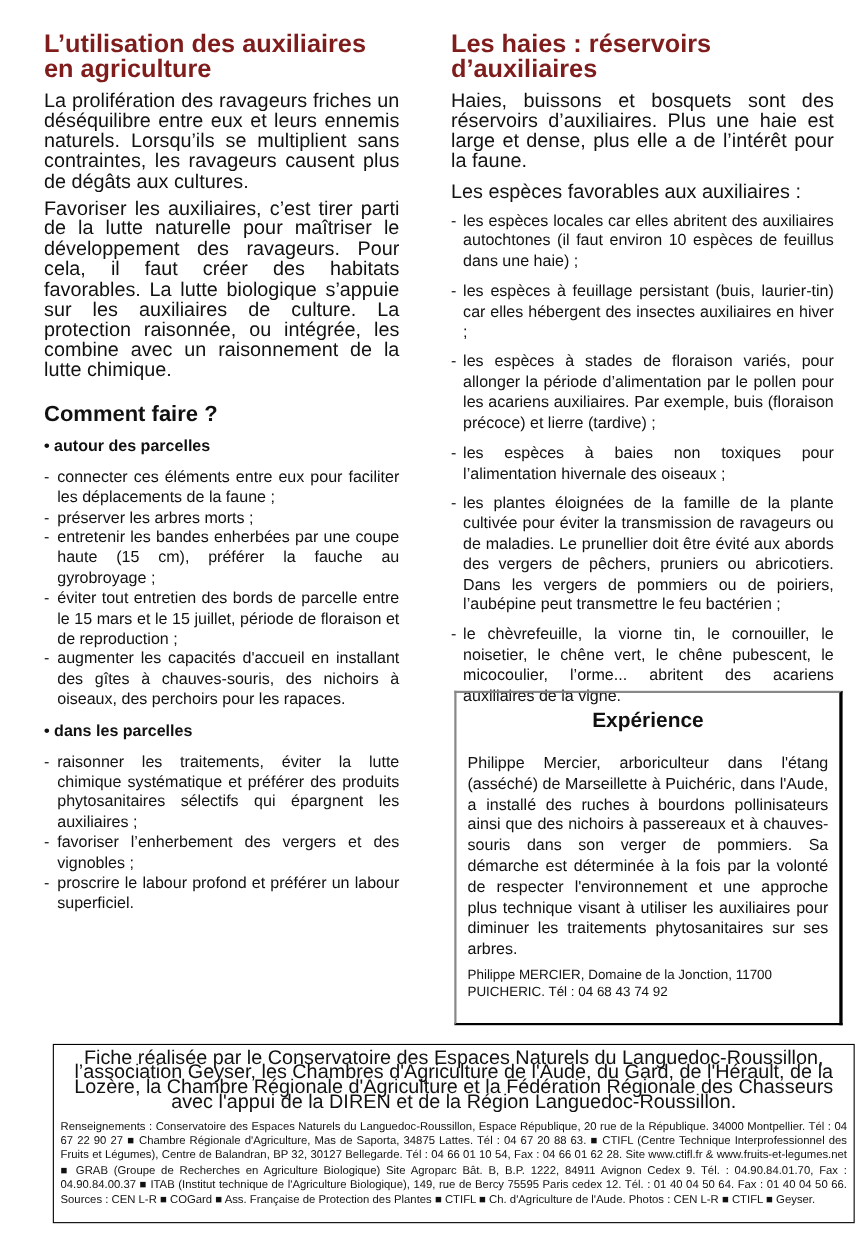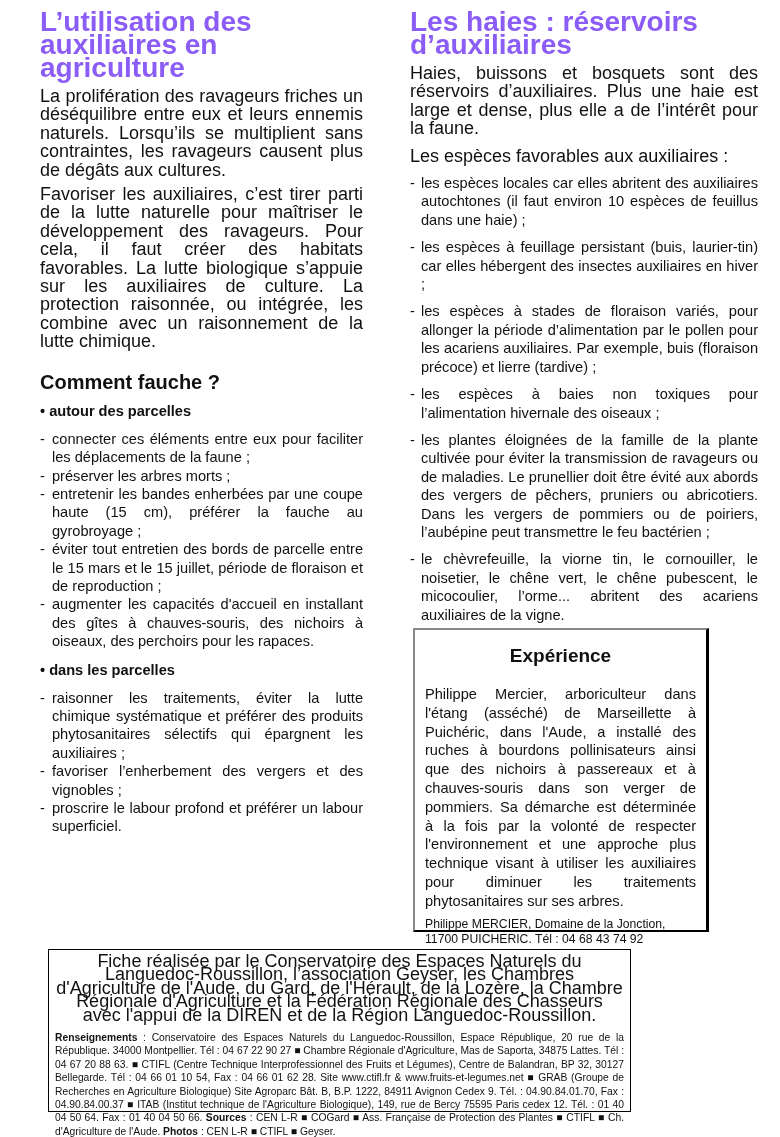--- a/index.html
+++ b/index.html
@@ -1,50 +1,50 @@
 <!DOCTYPE html>
 <html><head>
 <meta charset="utf-8">
 <style>
   html, body { margin: 0; padding: 0; background: #ffffff; }
   body { width: 780px; height: 1137px; position: relative; overflow: hidden;
          font-family: "Liberation Sans", sans-serif; color: #111; }
   .col { position: absolute; top: 0; }
   .left { left: 40px; width: 323px; }
   .right { left: 410px; width: 348px; }
-  h1 { font-size: 28px; font-weight: bold; margin: 10px 0 8px 0; line-height: 23px; color: #8b5cf6; }
+  h1 { font-size: 23px; font-weight: bold; margin: 28px 0 8px 0; line-height: 23px; color: #7f1d1d; }
   h2 { font-size: 20px; font-weight: bold; margin: 0 0 8px 0; line-height: 23px; }
   p { margin: 0 0 6px 0; font-size: 18px; line-height: 18.4px; text-align: justify; }
   .sub { font-size: 14.6px; font-weight: bold; margin: 8px 0 10px 0; line-height: 18px; }
   ul.dash { list-style: none; margin: 0 0 10px 0; padding: 0; }
   ul.dash li { position: relative; padding-left: 12px; font-size: 14.6px; line-height: 18.4px;
                text-align: justify; margin: 0; }
   ul.dash li::before { content: "-"; position: absolute; left: 0; top: 0; }
   .right ul.dash li { margin-bottom: 9px; padding-left: 11px; }
-  .exp-box { position: absolute; left: 413px; top: 628px; width: 296px; height: 304px;
+  .exp-box { position: absolute; left: 413px; top: 628px; width: 353px; height: 304px;
              border-top: 2px solid #888; border-left: 2px solid #888;
              border-right: 3px solid #000; border-bottom: 2px solid #000; box-sizing: border-box;
              padding: 12px 10px 8px 10px; }
   .exp-box h3 { text-align: center; font-size: 19px; font-weight: bold; margin: 3px 0 18px 0; }
   .exp-box p { font-size: 14.6px; line-height: 18.8px; margin-bottom: 6px; }
   .exp-box .contact { font-size: 12.2px; line-height: 15px; text-align: left; }
-  .footer { position: absolute; left: 48px; top: 949px; width: 583px; height: 163px;
+  .footer { position: absolute; left: 48px; top: 949px; width: 729px; height: 163px;
             border: 1.5px solid #000; box-sizing: border-box; padding: 5px 6px; font-size: 10.3px; }
   .footer .credits { text-align: center; line-height: 13.4px; margin: 0 0 9px 0; }
   .footer .info { text-align: justify; line-height: 13.4px; margin: 0; font-size: 10.3px; }
-  .b { font-weight: bold; }
+  .b { font-weight: normal; }
 </style>
 </head>
 <body>
 
 <div class="col left">
   <h1>L’utilisation des auxiliaires en agriculture</h1>
   <p>La prolifération des ravageurs friches un déséquilibre entre eux et leurs ennemis naturels. Lorsqu’ils se multiplient sans contraintes, les ravageurs causent plus de dégâts aux cultures.</p>
   <p>Favoriser les auxiliaires, c’est tirer parti de la lutte naturelle pour maîtriser le développement des ravageurs. Pour cela, il faut créer des habitats favorables. La lutte biologique s’appuie sur les auxiliaires de culture. La protection raisonnée, ou intégrée, les combine avec un raisonnement de la lutte chimique.</p>
-  <h2 style="margin-top:20px;">Comment fauche ?</h2>
+  <h2 style="margin-top:20px;">Comment faire ?</h2>
   <div class="sub">• autour des parcelles</div>
   <ul class="dash">
     <li>connecter ces éléments entre eux pour faciliter les déplacements de la faune ;</li>
     <li>préserver les arbres morts ;</li>
     <li>entretenir les bandes enherbées par une coupe haute (15 cm), préférer la fauche au gyrobroyage ;</li>
     <li>éviter tout entretien des bords de parcelle entre le 15 mars et le 15 juillet, période de floraison et de reproduction ;</li>
     <li>augmenter les capacités d'accueil en installant des gîtes à chauves-souris, des nichoirs à oiseaux, des perchoirs pour les rapaces.</li>
   </ul>
   <div class="sub">• dans les parcelles</div>
   <ul class="dash">

